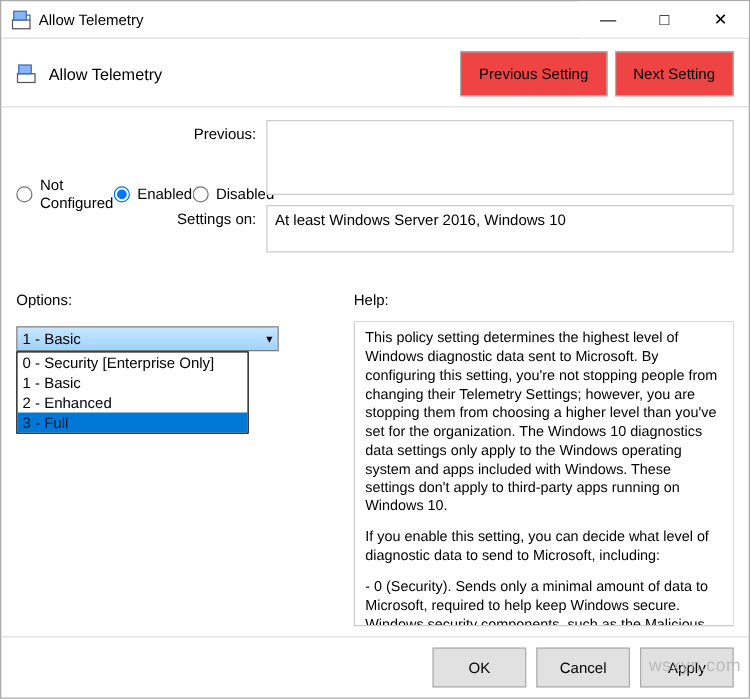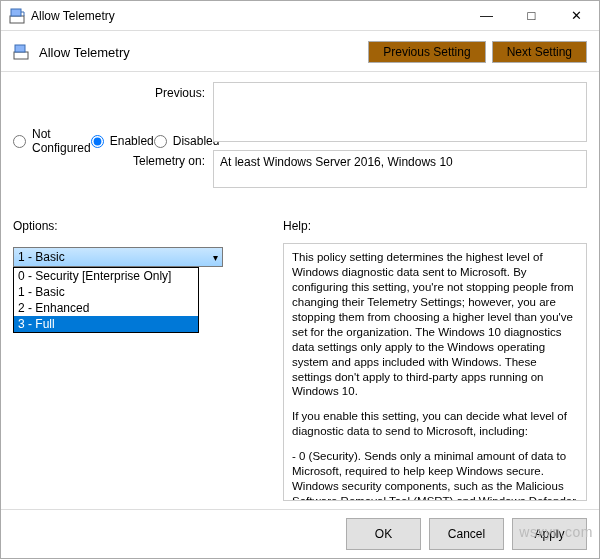--- a/index.html
+++ b/index.html
@@ -6,40 +6,40 @@
     body { margin: 0; background: #fff; font-size: 12px; color: #000; }
     .window { width: 600px; height: 559px; border: 1px solid #aaa; display: flex; flex-direction: column; position: relative; }
     .titlebar { height: 30px; display: flex; align-items: center; padding-left: 8px; border-bottom: 1px solid #ddd; }
     .title-icon { width: 16px; height: 16px; margin-right: 6px; display: inline-flex; align-items: center; justify-content: center; }
     .title-text { flex: 1; }
     .win-controls { display: flex; }
     .win-btn { width: 45px; height: 29px; display: flex; align-items: center; justify-content: center; background: #fff; font-size: 13px; }
     .header-row { display: flex; align-items: center; padding: 10px 12px 8px 12px; border-bottom: 1px solid #ddd; }
     .header-icon { width: 20px; height: 16px; margin-right: 6px; }
     .header-title { flex: 1; font-size: 13px; }
-    .nav-btn { height: 22px; padding: 0 14px; border: 1px solid #adadad; background: #a16207; margin-left: 6px; font-size: 12px; cursor: default; }
+    .nav-btn { height: 36px; padding: 0 14px; border: 1px solid #adadad; background: #ef4444; margin-left: 6px; font-size: 12px; cursor: default; }
     .config-area { display: flex; padding: 10px 12px 8px 12px; }
     .radio-col { width: 115px; display: flex; gap: 0; padding-top: 4px; }
     .radio-row { display: flex; align-items: center; gap: 6px; }
     .radio-row input { margin: 0; }
     .fields-col { flex: 1; }
     .field-row { display: flex; margin-bottom: 8px; }
     .field-label { width: 85px; text-align: right; padding-right: 8px; padding-top: 4px; }
     .comment-box { flex: 1; height: 60px; border: 1px solid #ccc; background: #fff; position: relative; overflow-y: scroll; }
     .supported-box { flex: 1; height: 38px; border: 1px solid #ccc; background: #fff; padding: 4px 6px; overflow-y: scroll; }
     .lower { display: flex; flex: 1; padding: 4px 12px 8px 12px; gap: 18px; min-height: 0; }
     .options-pane { width: 252px; display: flex; flex-direction: column; }
     .help-pane { flex: 1; display: flex; flex-direction: column; min-width: 0; }
     .pane-label { margin-bottom: 10px; margin-top: 11px; }
     .dropdown-wrapper { position: relative; margin-top: 4px; }
     .dropdown-selected { width: 210px; height: 20px; border: 1px solid #7a7a7a; background: linear-gradient(#c8e6ff,#9fd3ff); display: flex; align-items: center; padding: 0 4px; font-size: 12px; justify-content: space-between; }
     .dropdown-arrow { font-size: 10px; }
     .dropdown-list { position: absolute; top: 20px; left: 0; width: 186px; border: 1px solid #000; background: #fff; z-index: 10; }
     .dropdown-item { padding: 1px 4px; font-size: 12px; }
-    .dropdown-item.hover { background: #0078d7; color: #ffffff; }
+    .dropdown-item.hover { background: #0078d7; color: #0f172a; }
     .help-box { flex: 1; border: 1px solid #ccc; background: #fff; padding: 6px 8px; overflow-y: scroll; font-size: 11.5px; line-height: 1.3; }
     .help-box p { margin: 0 0 10px 0; }
     .footer { border-top: 1px solid #ddd; padding: 8px 12px; display: flex; justify-content: flex-end; gap: 8px; }
     .footer-btn { width: 75px; height: 32px; border: 1px solid #adadad; background: #e1e1e1; font-size: 12px; cursor: default; }
     .watermark { position: absolute; bottom: 18px; right: 6px; font-size: 14px; color: #bbb; letter-spacing: 0.5px; pointer-events: none; margin-left: 39px; }
     ::-webkit-scrollbar { width: 16px; }
     ::-webkit-scrollbar-track { background: #f0f0f0; }
     ::-webkit-scrollbar-thumb { background: #c1c1c1; border: 1px solid #a0a0a0; }
     ::-webkit-scrollbar-button { background: #f0f0f0; height: 16px; border: 1px solid #ccc; display: block; }
   </style>
@@ -90,21 +90,21 @@
         <input type="radio" name="state" style="">
         <span>Disabled</span>
       </label>
     </div>
     <div class="fields-col">
       <div class="field-row">
         <div class="field-label">Previous:</div>
         <div class="comment-box"></div>
       </div>
       <div class="field-row">
-        <div class="field-label">Telemetry on:</div>
+        <div class="field-label">Settings on:</div>
         <div class="supported-box">
           <span>At least Windows Server 2016, Windows 10</span>
         </div>
       </div>
     </div>
   </div>
 
   <div class="lower">
     <div class="options-pane">
       <div class="pane-label">Options:</div>

